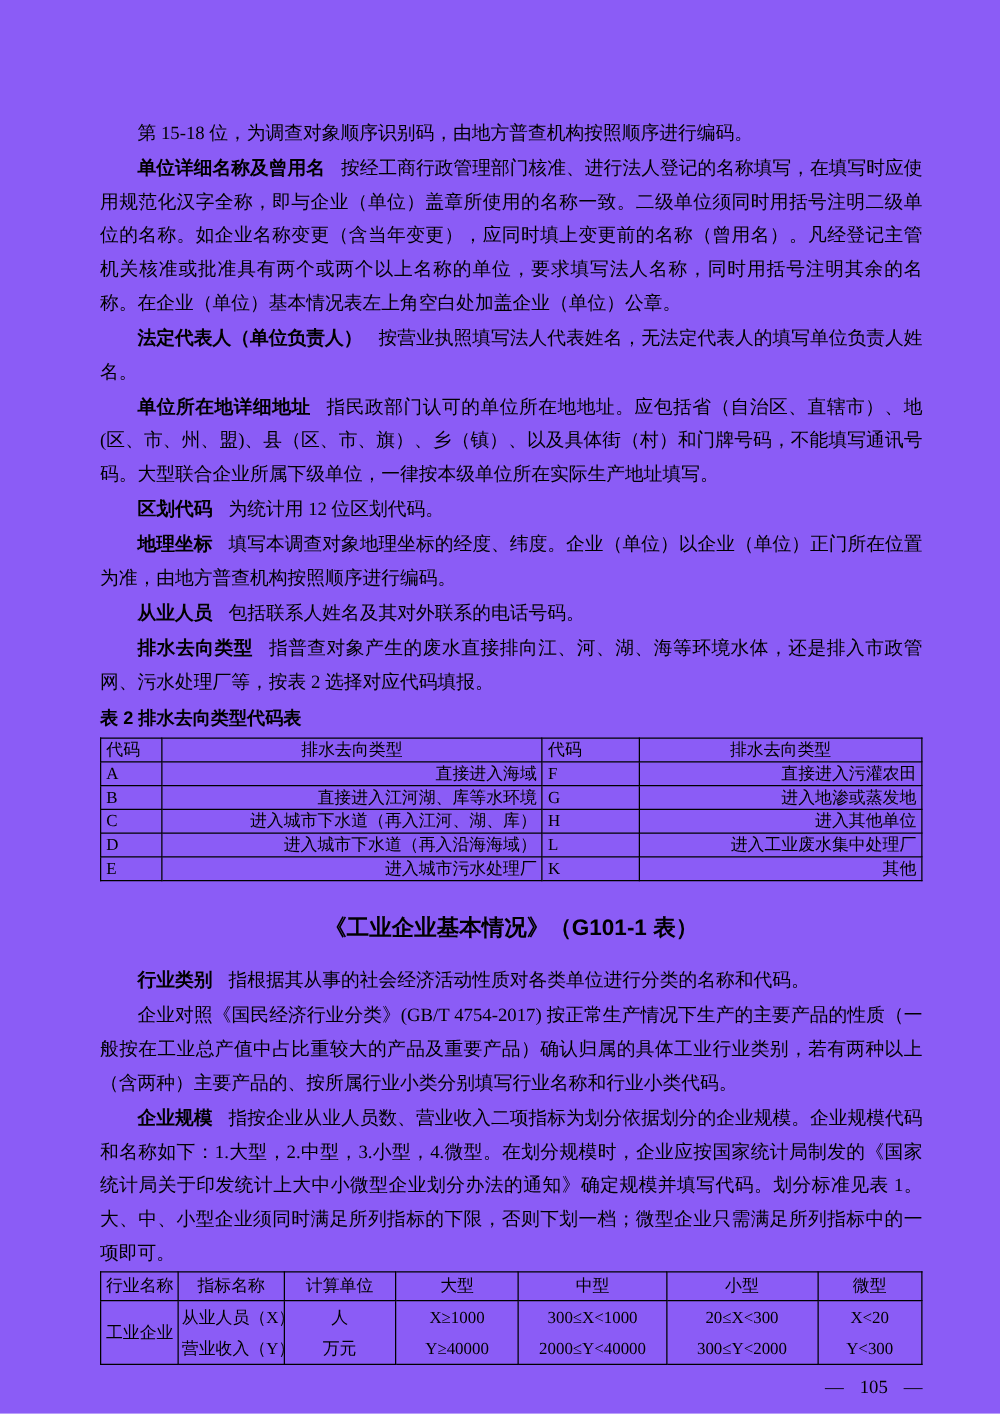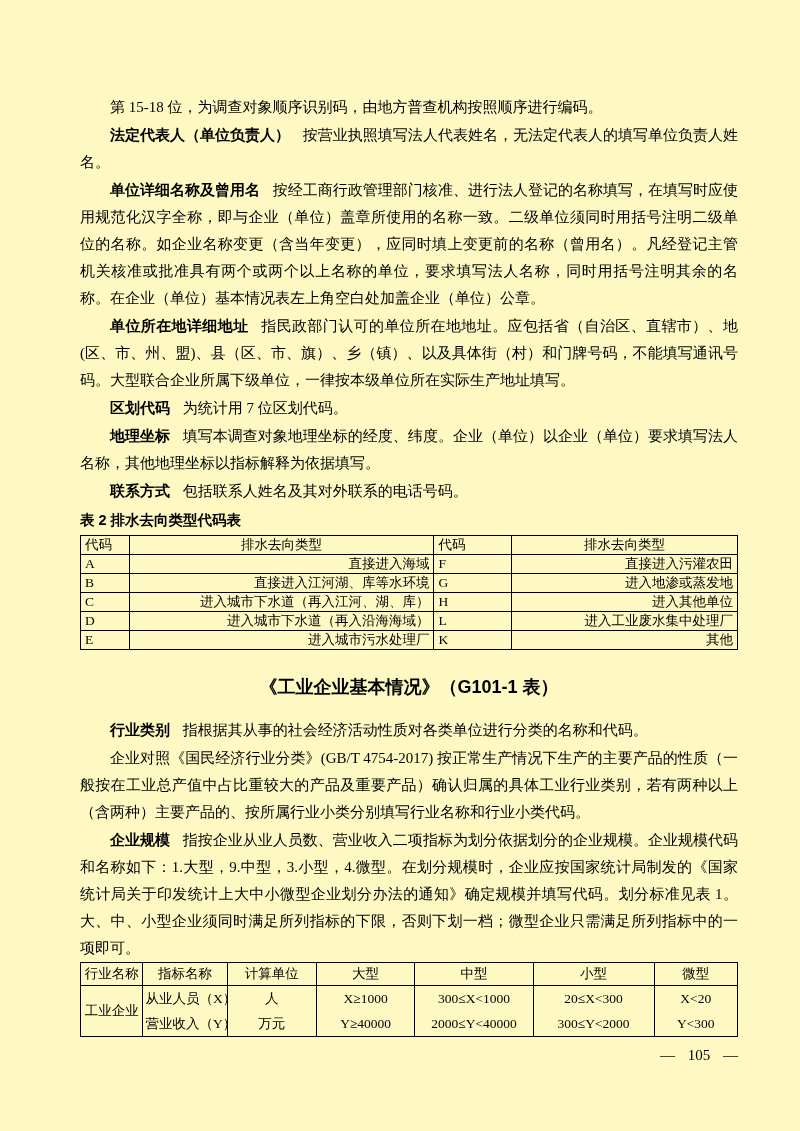--- a/index.html
+++ b/index.html
@@ -1,21 +1,21 @@
 <!DOCTYPE html>
 <html><head>
 <meta charset="utf-8">
 <style>
   html, body { margin: 0; padding: 0; background: #ffffff; }
   .page {
     position: relative;
     width: 800px;
     height: 1131px;
     margin: 0 auto;
-    background: #fef9c3;
+    background: #8b5cf6;
     box-sizing: border-box;
     padding: 93px 62px 0 80px;
     font-family: "Liberation Serif", "DejaVu Serif", serif;
     color: #000000;
   }
   p.body-para {
     margin: 0;
     font-size: 15px;
     line-height: 27px;
     text-align: justify;
@@ -78,26 +78,27 @@
     line-height: 18px;
     word-spacing: 9px;
   }
 </style>
 </head>
 <body>
 
 <div class="page">
 
   <p class="body-para"><b class="para-label"></b><span>第 15-18 位，为调查对象顺序识别码，由地方普查机构按照顺序进行编码。</span></p>
+  <p class="body-para"><b class="para-label">单位详细名称及曾用名</b><span>按经工商行政管理部门核准、进行法人登记的名称填写，在填写时应使用规范化汉字全称，即与企业（单位）盖章所使用的名称一致。二级单位须同时用括号注明二级单位的名称。如企业名称变更（含当年变更），应同时填上变更前的名称（曾用名）。凡经登记主管机关核准或批准具有两个或两个以上名称的单位，要求填写法人名称，同时用括号注明其余的名称。在企业（单位）基本情况表左上角空白处加盖企业（单位）公章。</span></p>
   <p class="body-para"><b class="para-label">法定代表人（单位负责人）</b><span>按营业执照填写法人代表姓名，无法定代表人的填写单位负责人姓名。</span></p>
-  <p class="body-para"><b class="para-label">单位详细名称及曾用名</b><span>按经工商行政管理部门核准、进行法人登记的名称填写，在填写时应使用规范化汉字全称，即与企业（单位）盖章所使用的名称一致。二级单位须同时用括号注明二级单位的名称。如企业名称变更（含当年变更），应同时填上变更前的名称（曾用名）。凡经登记主管机关核准或批准具有两个或两个以上名称的单位，要求填写法人名称，同时用括号注明其余的名称。在企业（单位）基本情况表左上角空白处加盖企业（单位）公章。</span></p>
   <p class="body-para"><b class="para-label">单位所在地详细地址</b><span>指民政部门认可的单位所在地地址。应包括省（自治区、直辖市）、地(区、市、州、盟)、县（区、市、旗）、乡（镇）、以及具体街（村）和门牌号码，不能填写通讯号码。大型联合企业所属下级单位，一律按本级单位所在实际生产地址填写。</span></p>
-  <p class="body-para"><b class="para-label">区划代码</b><span>为统计用 7 位区划代码。</span></p>
-  <p class="body-para"><b class="para-label">地理坐标</b><span>填写本调查对象地理坐标的经度、纬度。企业（单位）以企业（单位）要求填写法人名称，其他地理坐标以指标解释为依据填写。</span></p>
-  <p class="body-para"><b class="para-label">联系方式</b><span>包括联系人姓名及其对外联系的电话号码。</span></p>
+  <p class="body-para"><b class="para-label">区划代码</b><span>为统计用 12 位区划代码。</span></p>
+  <p class="body-para"><b class="para-label">地理坐标</b><span>填写本调查对象地理坐标的经度、纬度。企业（单位）以企业（单位）正门所在位置为准，由地方普查机构按照顺序进行编码。</span></p>
+  <p class="body-para"><b class="para-label">从业人员</b><span>包括联系人姓名及其对外联系的电话号码。</span></p>
+  <p class="body-para"><b class="para-label">排水去向类型</b><span>指普查对象产生的废水直接排向江、河、湖、海等环境水体，还是排入市政管网、污水处理厂等，按表 2 选择对应代码填报。</span></p>
 
   <div class="table-caption">表 2 排水去向类型代码表</div>
   <table class="t2">
     <colgroup>
       <col style="width:7.4%">
         <col style="width:46.4%">
         <col style="width:11.8%">
         <col style="width:34.4%">
     </colgroup>
     <tbody>
@@ -137,21 +138,21 @@
       <td class="code-col">K</td>
       <td class="type-col">其他</td>
     </tr>
   </tbody>
     </table>
 
   <h1 class="section-heading">《工业企业基本情况》（G101-1 表）</h1>
 
   <p class="body-para"><b class="para-label">行业类别</b><span>指根据其从事的社会经济活动性质对各类单位进行分类的名称和代码。</span></p>
   <p class="body-para"><b class="para-label"></b><span>企业对照《国民经济行业分类》(GB/T 4754-2017) 按正常生产情况下生产的主要产品的性质（一般按在工业总产值中占比重较大的产品及重要产品）确认归属的具体工业行业类别，若有两种以上（含两种）主要产品的、按所属行业小类分别填写行业名称和行业小类代码。</span></p>
-  <p class="body-para"><b class="para-label">企业规模</b><span>指按企业从业人员数、营业收入二项指标为划分依据划分的企业规模。企业规模代码和名称如下：1.大型，9.中型，3.小型，4.微型。在划分规模时，企业应按国家统计局制发的《国家统计局关于印发统计上大中小微型企业划分办法的通知》确定规模并填写代码。划分标准见表 1。大、中、小型企业须同时满足所列指标的下限，否则下划一档；微型企业只需满足所列指标中的一项即可。</span></p>
+  <p class="body-para"><b class="para-label">企业规模</b><span>指按企业从业人员数、营业收入二项指标为划分依据划分的企业规模。企业规模代码和名称如下：1.大型，2.中型，3.小型，4.微型。在划分规模时，企业应按国家统计局制发的《国家统计局关于印发统计上大中小微型企业划分办法的通知》确定规模并填写代码。划分标准见表 1。大、中、小型企业须同时满足所列指标的下限，否则下划一档；微型企业只需满足所列指标中的一项即可。</span></p>
 
   <table class="t1">
     <colgroup>
       <col style="width:9.5%">
         <col style="width:12.8%">
         <col style="width:13.6%">
         <col style="width:15.0%">
         <col style="width:18.0%">
         <col style="width:18.4%">
         <col style="width:12.7%">

